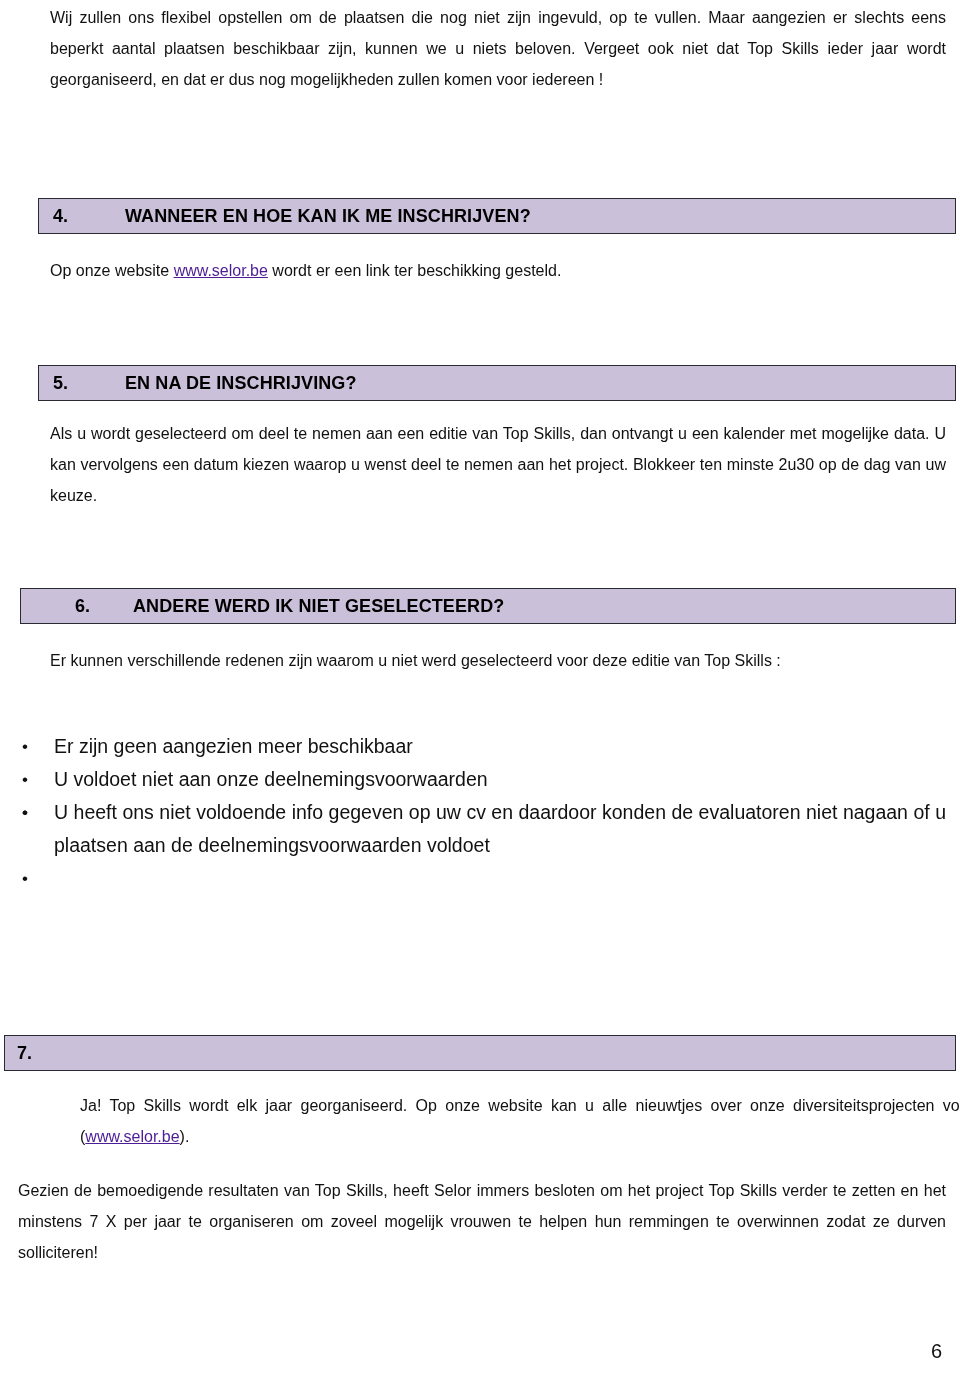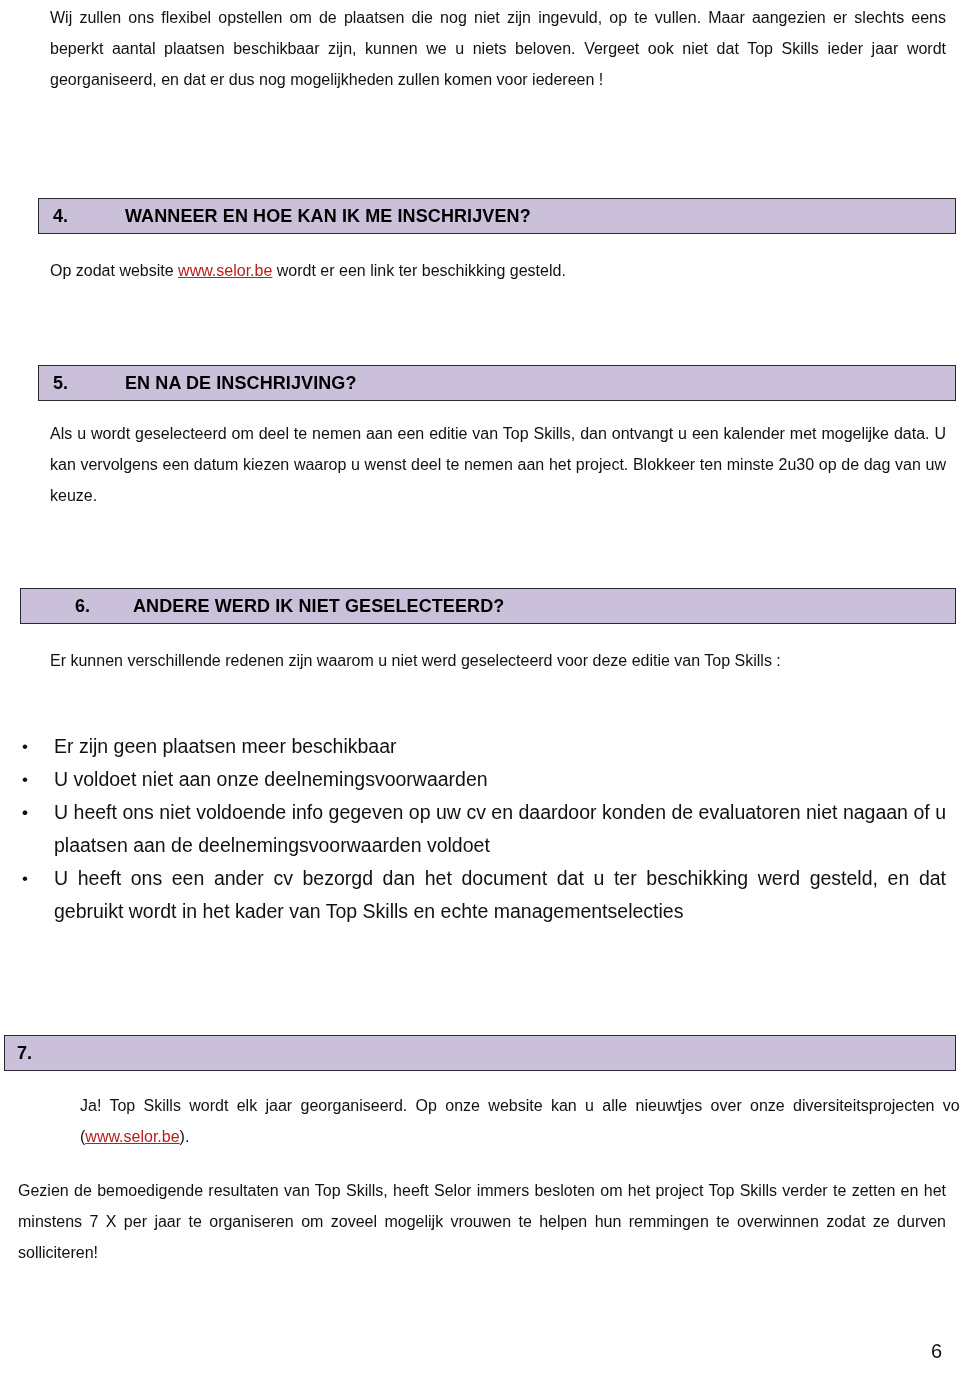--- a/index.html
+++ b/index.html
@@ -136,21 +136,21 @@
   #heading-7 {
     left: 4px;
     top: 1035px;
     width: 952px;
     padding-left: 12px;
   }
   #heading-7 .h-num { width: 40px; }
 
   
   .link {
-    color: #b91c1c;
+    color: #4c1d95;
     text-decoration: underline;
   }
 
   
   .bullet-list {
     position: absolute;
     left: 20px;
     top: 730px;
     width: 926px;
     margin: 0;
@@ -198,55 +198,54 @@
 
 <div class="page">
 
   <p class="para para-intro">Wij zullen ons flexibel opstellen om de plaatsen die nog niet zijn ingevuld, op te vullen. Maar aangezien er slechts eens beperkt aantal plaatsen beschikbaar zijn, kunnen we u niets beloven. Vergeet ook niet dat Top Skills ieder jaar wordt georganiseerd, en dat er dus nog mogelijkheden zullen komen voor iedereen !</p>
 
   <div class="heading-bar" id="heading-4">
     <span class="h-num">4.</span>
     <span class="h-text">WANNEER EN HOE KAN IK ME INSCHRIJVEN?</span>
   </div>
 
-  <p class="para para-s4"><span>Op zodat website </span><a class="link" href="#">www.selor.be</a><span> wordt er een link ter beschikking gesteld.</span></p>
+  <p class="para para-s4"><span>Op onze website </span><a class="link" href="#">www.selor.be</a><span> wordt er een link ter beschikking gesteld.</span></p>
 
   <div class="heading-bar" id="heading-5">
     <span class="h-num">5.</span>
     <span class="h-text">EN NA DE INSCHRIJVING?</span>
   </div>
 
   <p class="para para-s5">Als u wordt geselecteerd om deel te nemen aan een editie van Top Skills, dan ontvangt u een kalender met mogelijke data. U kan vervolgens een datum kiezen waarop u wenst deel te nemen aan het project. Blokkeer ten minste 2u30 op de dag van uw keuze.</p>
 
   <div class="heading-bar" id="heading-6">
     <span class="h-num">6.</span>
     <span class="h-text">ANDERE WERD IK NIET GESELECTEERD?</span>
   </div>
 
   <p class="para para-s6">Er kunnen verschillende redenen zijn waarom u niet werd geselecteerd voor deze editie van Top Skills :</p>
 
   <ul class="bullet-list">
     <li class="bullet-item">
       <span class="bullet-mark">•</span>
-      <span>Er zijn geen plaatsen meer beschikbaar</span>
+      <span>Er zijn geen aangezien meer beschikbaar</span>
     </li>
     <li class="bullet-item">
       <span class="bullet-mark">•</span>
       <span>U voldoet niet aan onze deelnemingsvoorwaarden</span>
     </li>
     <li class="bullet-item">
       <span class="bullet-mark">•</span>
     </li>
     <li class="bullet-item wrap">
       <span class="bullet-mark">•</span>
       <span>U heeft ons niet voldoende info gegeven op uw cv en daardoor konden de evaluatoren niet nagaan of u plaatsen aan de deelnemingsvoorwaarden voldoet</span>
     </li>
     <li class="bullet-item wrap">
       <span class="bullet-mark">•</span>
-      <span>U heeft ons een ander cv bezorgd dan het document dat u ter beschikking werd gesteld, en dat gebruikt wordt in het kader van Top Skills en echte managementselecties</span>
     </li>
   </ul>
 
   <div class="heading-bar" id="heading-7">
     <span class="h-num">7.</span>
   </div>
 
   <p class="para para-s7"><span>Ja! Top Skills wordt elk jaar georganiseerd.  Op onze website kan u alle nieuwtjes over onze diversiteitsprojecten volgen (</span><a class="link" href="#">www.selor.be</a><span>).</span></p>
 
   <p class="para para-closing">Gezien de bemoedigende resultaten van Top Skills, heeft Selor immers besloten om het project Top Skills verder te zetten en het minstens 7 X per jaar te organiseren om zoveel mogelijk vrouwen te helpen hun remmingen te overwinnen zodat ze durven solliciteren!</p>

